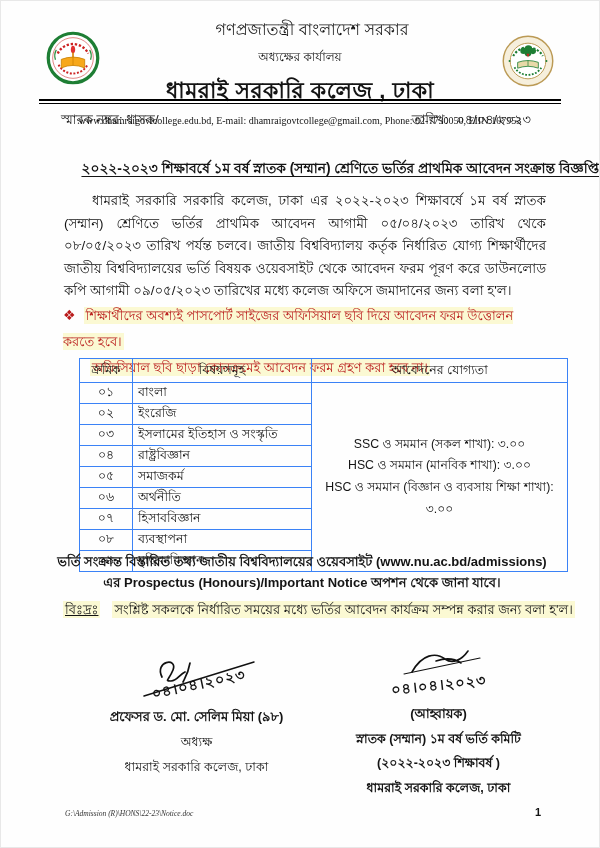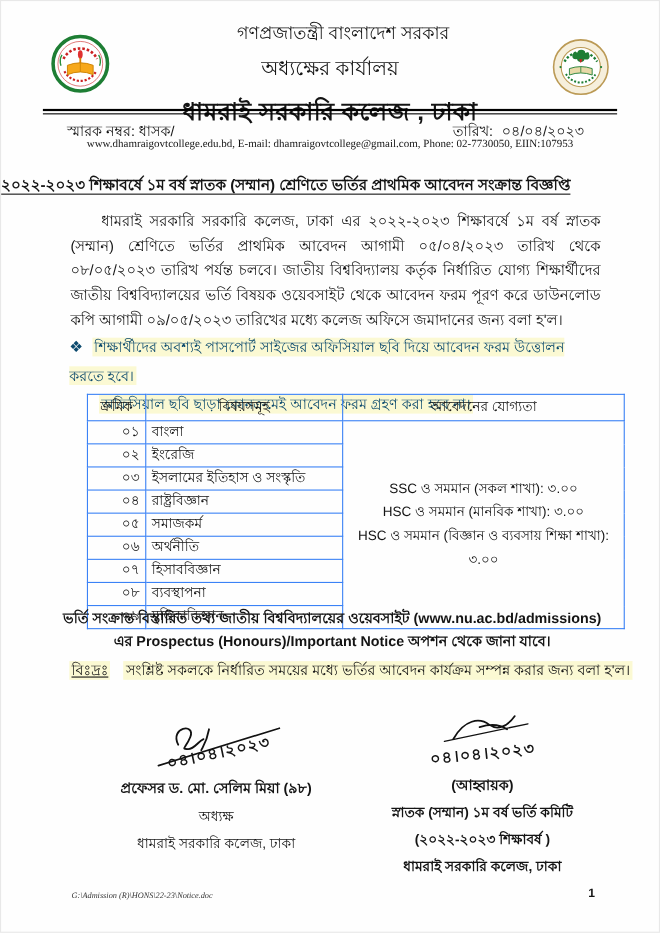--- a/index.html
+++ b/index.html
@@ -6,50 +6,50 @@
   body {
     width:600px; height:848px; background:#ffffff;
     font-family:"Liberation Sans","DejaVu Sans",sans-serif;
     color:#141414;
   }
   .page { position:relative; width:600px; height:848px; background:#fefefe; overflow:hidden; border:1px solid #e8e8e8; box-sizing:border-box; }
 
   
   .header { position:absolute; top:16px; left:0; right:0; text-align:center; }
   .h-line1 { font-size:16px;margin-left:24px; }
-  .h-line2 { font-size:18px; margin-top:4px; }
+  .h-line2 { font-size:12px; margin-top:4px; }
   .college  { font-size:22px; font-weight:700; margin-top:5px; letter-spacing:0.5px; }
   .contact  { font-size:10px; margin-top:5px; font-family:"Liberation Serif","DejaVu Serif",serif; }
   .logo { position:absolute; }
   .logo-left  { top:30px; left:45px; }
   .logo-right { top:33px; left:500px; }
 
   .double-rule { position:absolute; top:98px; left:38px; right:38px; }
   .double-rule .r1 { border-top:2.5px solid #000; }
   .double-rule .r2 { border-top:1px solid #000; margin-top:2px; }
 
   .memo-row { position:absolute; top:109px; left:60px; right:68px; display:flex; justify-content:space-between; font-size:13px; }
   .date-group span { margin-left:8px; }
 
-  .title { position:absolute; top:156px; left:0; right:0; text-align:left; font-weight:700; font-size:13.8px; }
+  .title { position:absolute; top:156px; left:0; right:0; text-align:right; font-weight:700; font-size:13.8px; }
   .title .u { text-decoration:underline; text-underline-offset:3px; }
 
   .body-para { position:absolute; top:189px; left:63px; width:482px; font-size:13.4px; line-height:1.68; text-align:justify; text-indent:28px; }
 
-  .green-block { position:absolute; top:300px; left:62px; width:476px; color:#0c4a6e; font-size:13px; line-height:2.0; }
+  .green-block { position:absolute; top:300px; left:62px; width:476px; color:#b91c1c; font-size:13px; line-height:2.0; }
   .g-marker { font-size:14px; margin-right:8px; }
   .g-line2 { margin-left:27px; }
   .hl { background:#fbf9d3; padding:1px 2px; }
 
   
   table.subjects { position:absolute; top:357px; left:78px; border-collapse:collapse; font-size:12.5px; }
   .subjects th, .subjects td { border:1px solid #3b82f6; padding:0 5px; }
   .subjects th { font-weight:400; height:23px; text-align:center; }
   .subjects td { height:18.5px; }
-  .col-serial { width:42px; text-align:right; }
+  .col-serial { width:42px; text-align:center; }
   .col-subject { width:168px; text-align:left;margin-left:24px; }
   .col-elig { width:245px; text-align:center; vertical-align:middle; }
   .elig-line { line-height:1.75; font-size:12.3px; }
 
   .info-note { position:absolute; top:551px; left:52px; width:498px; text-align:center; font-weight:700; font-size:13px; line-height:1.6; }
 
   .nb-line { position:absolute; top:599px; left:62px; font-size:13px; }
   .nb-label { text-decoration:underline; margin-right:12px; }
 
   

